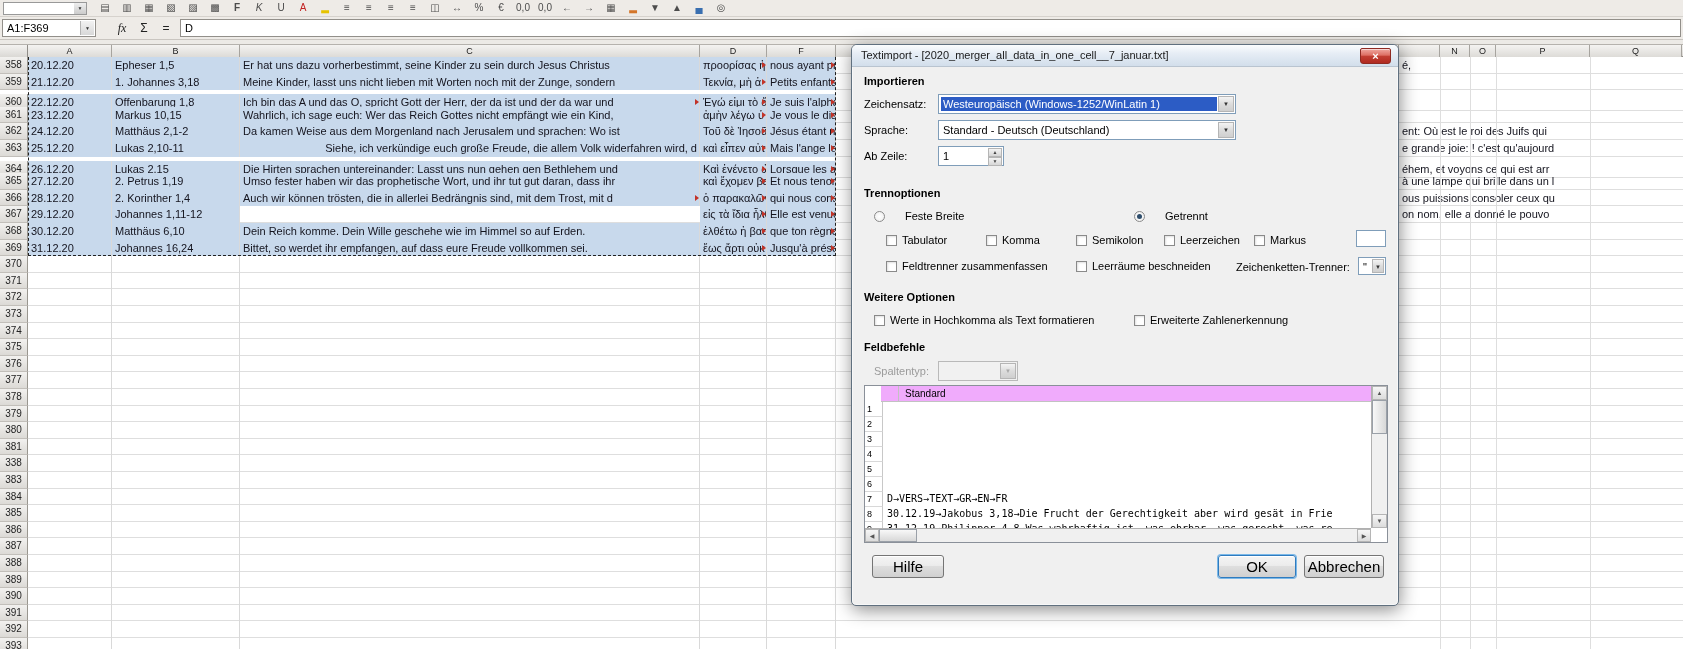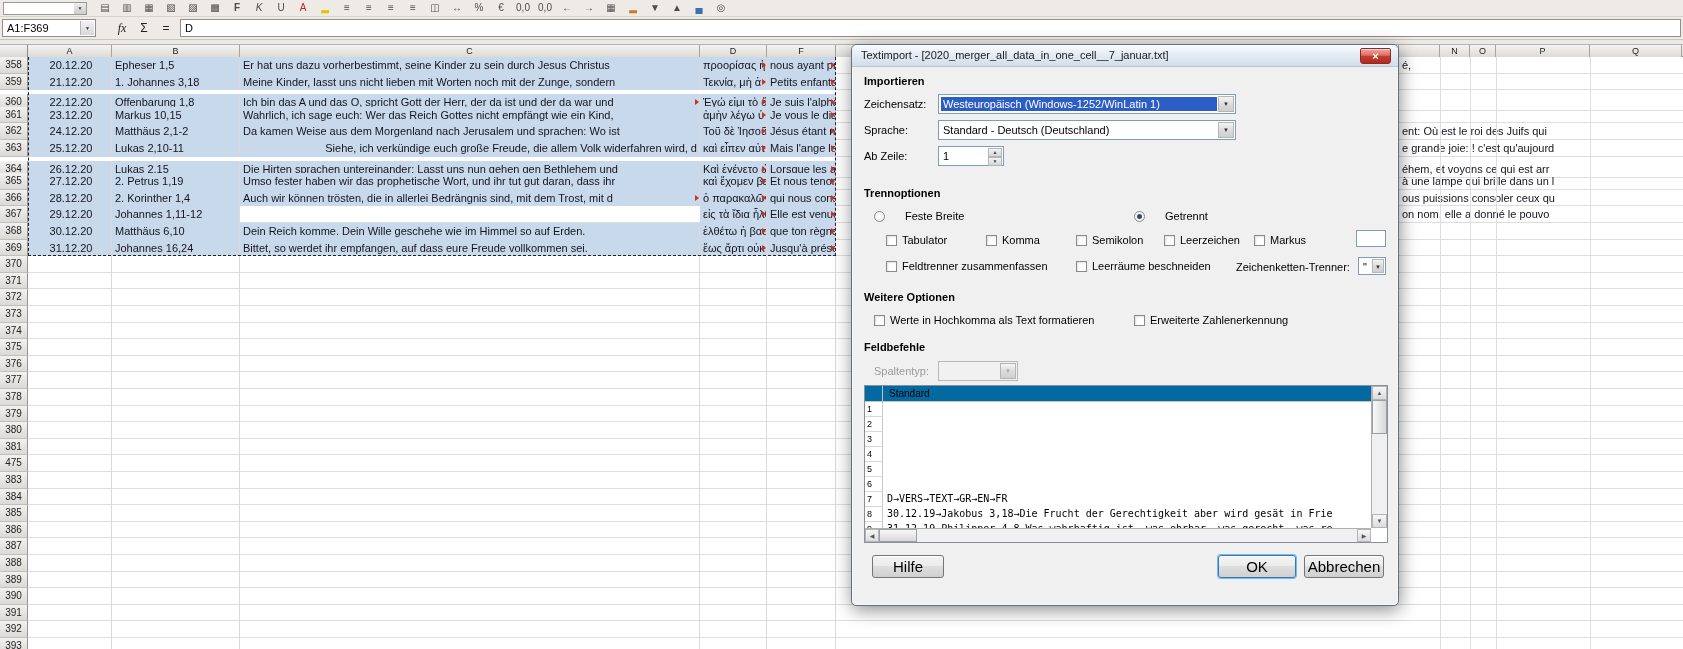--- a/index.html
+++ b/index.html
@@ -23,21 +23,21 @@
 
 
 #col-headers{position:absolute;left:0;top:44px;width:1683px;height:13px;background:linear-gradient(#f4f3f1,#dbd9d5);border-top:1px solid #b5b2ad;border-bottom:1px solid #908d88}
 .colhdr{position:absolute;top:0;height:13px;border-right:1px solid #a7a49f;font-size:9px;line-height:12px;text-align:center;color:#222;background:linear-gradient(#f4f3f1,#dbd9d5)}
 .corner{position:absolute;left:0;top:0;width:28px;height:13px;border-right:1px solid #908d88;background:linear-gradient(#f4f3f1,#d8d6d2)}
 #sheet-body{position:absolute;left:0;top:57px;width:1683px;height:592px;background:#fff;overflow:hidden}
 .srow{position:absolute;left:0;width:1683px;height:16.6px;border-bottom:1px solid #dedede}
 .rowhdr{position:absolute;left:0;top:0;width:28px;height:16.6px;background:linear-gradient(#f2f1ef,#dcdad6);border-right:1px solid #99968f;border-bottom:1px solid #c2bfba;font-size:10px;text-align:center;line-height:16px;color:#222}
 .cell{position:absolute;top:0;height:16.6px;border-right:1px solid #d9d9d9;font-size:11px;line-height:15px;padding:1px 2px 0 3px;white-space:nowrap;overflow:hidden;color:#14141e}
 .cell.sel{background:#c8d9ec}
-.cell.num{text-align:center;padding-right:0}
+.cell.num{text-align:left;padding-right:0}
 .clip{position:absolute;right:0;top:5px;width:0;height:0;border-top:3px solid transparent;border-bottom:3px solid transparent;border-left:4px solid #c23327}
 .frag{position:absolute;top:0;left:1402px;font-size:11px;line-height:16px;white-space:nowrap;color:#14141e}
 .vline{position:absolute;top:0;height:100%;width:1px;background:#dedede}
 .ants{position:absolute}
 .ants-l{left:28px;top:0;height:199px;width:0;border-left:1px dashed #222}
 .ants-r{left:835px;top:0;height:199px;width:0;border-left:1px dashed #222}
 .ants-b{left:28px;top:198px;width:808px;height:0;border-top:1px dashed #222}
 
 
 .dialog{position:absolute;left:851px;top:44px;width:548px;height:562px;background:#f0f0f0;border:1px solid #60707f;border-radius:6px 6px 5px 5px;box-shadow:1px 4px 18px rgba(0,0,0,.45),inset 0 0 0 1px rgba(255,255,255,.55);z-index:50;font-size:11px}
@@ -58,21 +58,21 @@
 .spin-val{position:absolute;left:4px;top:3px;font-size:11px}
 .spin-btns{position:absolute;right:1px;top:1px;bottom:1px;width:14px;display:flex;flex-direction:column}
 .spin-btns i{flex:1;background:linear-gradient(#f4f4f4,#d6d6d6);border:1px solid #b5b5b5;font-style:normal;font-size:5px;line-height:7px;text-align:center;color:#444}
 .radio{position:absolute;display:flex;align-items:center;gap:20px;height:14px;white-space:nowrap}
 .rdot{width:11px;height:11px;border-radius:50%;border:1px solid #8a8a8a;background:radial-gradient(#fff,#ececec);position:relative;flex:0 0 auto}
 .radio.checked .rdot:after{content:"";position:absolute;left:2px;top:2px;width:5px;height:5px;border-radius:50%;background:#2e4d6b}
 .cb{position:absolute;display:flex;align-items:center;gap:5px;height:14px;white-space:nowrap}
 .box{width:11px;height:11px;border:1px solid #8a8a8a;background:#fff;box-shadow:inset 1px 1px 2px rgba(0,0,0,.12);flex:0 0 auto}
 .tinput{position:absolute;height:17px;background:#fff;border:1px solid #7f9db9}
 .preview{position:absolute;background:#fff;border:1px solid #8a9099}
-.pv-header{position:absolute;left:0;top:0;right:16px;height:16px;background:#0369a1;border-bottom:1px solid #c2c2c2}
+.pv-header{position:absolute;left:16px;top:0;right:16px;height:16px;background:#f0abfc;border-bottom:1px solid #c2c2c2}
 .pv-numcol-head{position:absolute;left:0;top:0;bottom:0;width:18px;border-right:1px solid #c2c2c2}
 .pv-head-label{position:absolute;left:24px;top:2px;font-size:10px}
 .pv-rows{position:absolute;left:0;top:16px;right:16px;bottom:14px;overflow:hidden}
 .pv-row{position:relative;height:15px}
 .pv-num{position:absolute;left:0;top:0;width:18px;height:15px;border-right:1px solid #c8c8c8;border-bottom:1px solid #d8d8d8;font-size:9px;line-height:14px;padding-left:2px}
 .pv-text{position:absolute;left:22px;top:0;right:0;height:15px;font-family:"DejaVu Sans Mono",monospace;font-size:10px;line-height:14px;white-space:pre;overflow:hidden}
 .pv-vsb{position:absolute;right:0;top:0;bottom:14px;width:16px;background:#f0f0f0;border-left:1px solid #b0b0b0}
 .sb-btn{position:absolute;left:0;right:0;height:14px;background:linear-gradient(#f6f6f6,#dcdcdc);border:1px solid #b5b5b5;font-style:normal;font-size:6px;text-align:center;line-height:12px;color:#555}
 .sb-bottom{bottom:0;top:auto}
 .vthumb{position:absolute;left:0;right:0;top:14px;height:34px;background:linear-gradient(90deg,#f8f8f8,#d8d8d8);border:1px solid #9aa0a8}
@@ -342,21 +342,21 @@
       </div>
       <div class="srow" style="top: 381.8px;">
         <div class="rowhdr">381</div>
         <div class="cell num" style="left: 28px; width: 84px;"></div>
         <div class="cell" style="left: 112px; width: 128px;"></div>
         <div class="cell" style="left: 240px; width: 460px;"></div>
         <div class="cell" style="left: 700px; width: 67px;"></div>
         <div class="cell" style="left: 767px; width: 69px;"></div>
       </div>
       <div class="srow" style="top: 398.4px;">
-        <div class="rowhdr">475</div>
+        <div class="rowhdr">338</div>
         <div class="cell num" style="left: 28px; width: 84px;"></div>
         <div class="cell" style="left: 112px; width: 128px;"></div>
         <div class="cell" style="left: 240px; width: 460px;"></div>
         <div class="cell" style="left: 700px; width: 67px;"></div>
         <div class="cell" style="left: 767px; width: 69px;"></div>
       </div>
       <div class="srow" style="top: 415px;">
         <div class="rowhdr">383</div>
         <div class="cell num" style="left: 28px; width: 84px;"></div>
         <div class="cell" style="left: 112px; width: 128px;"></div>

